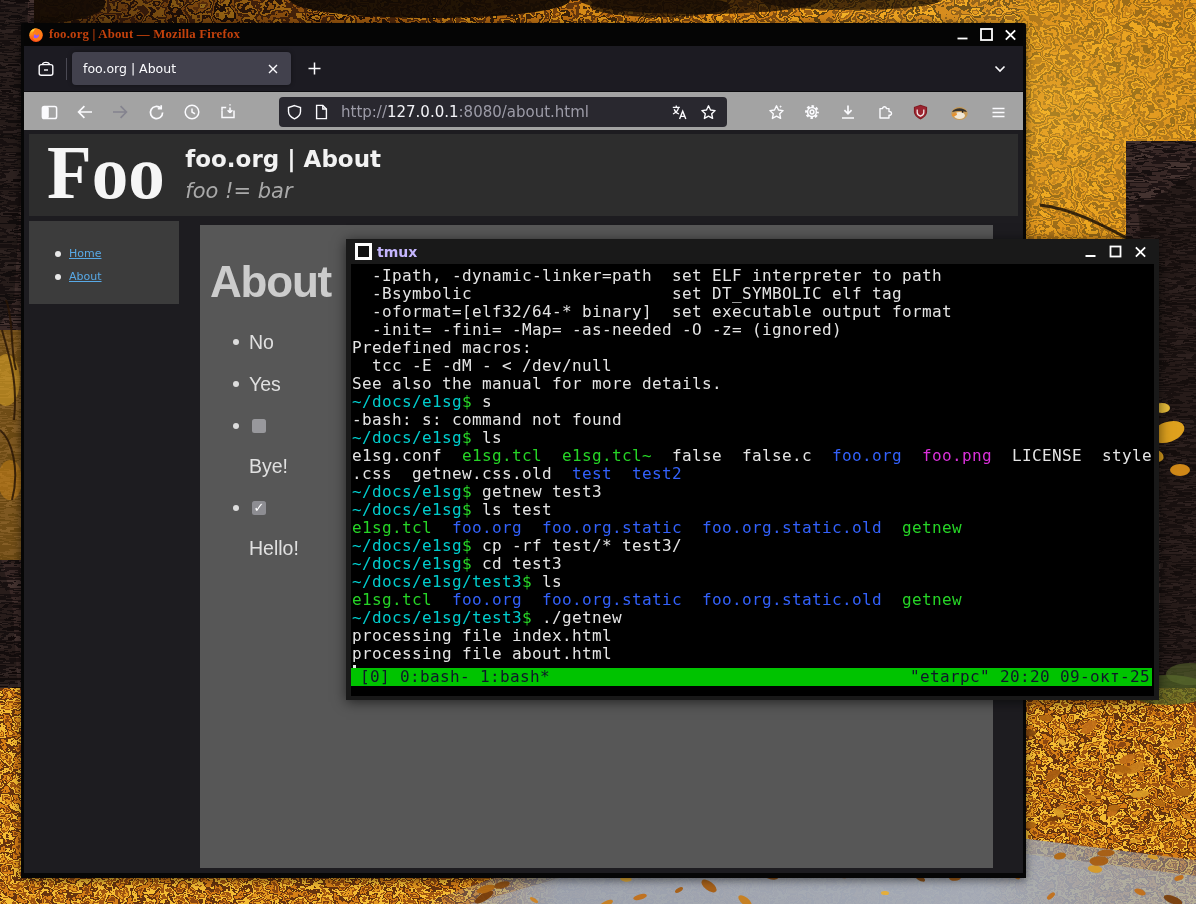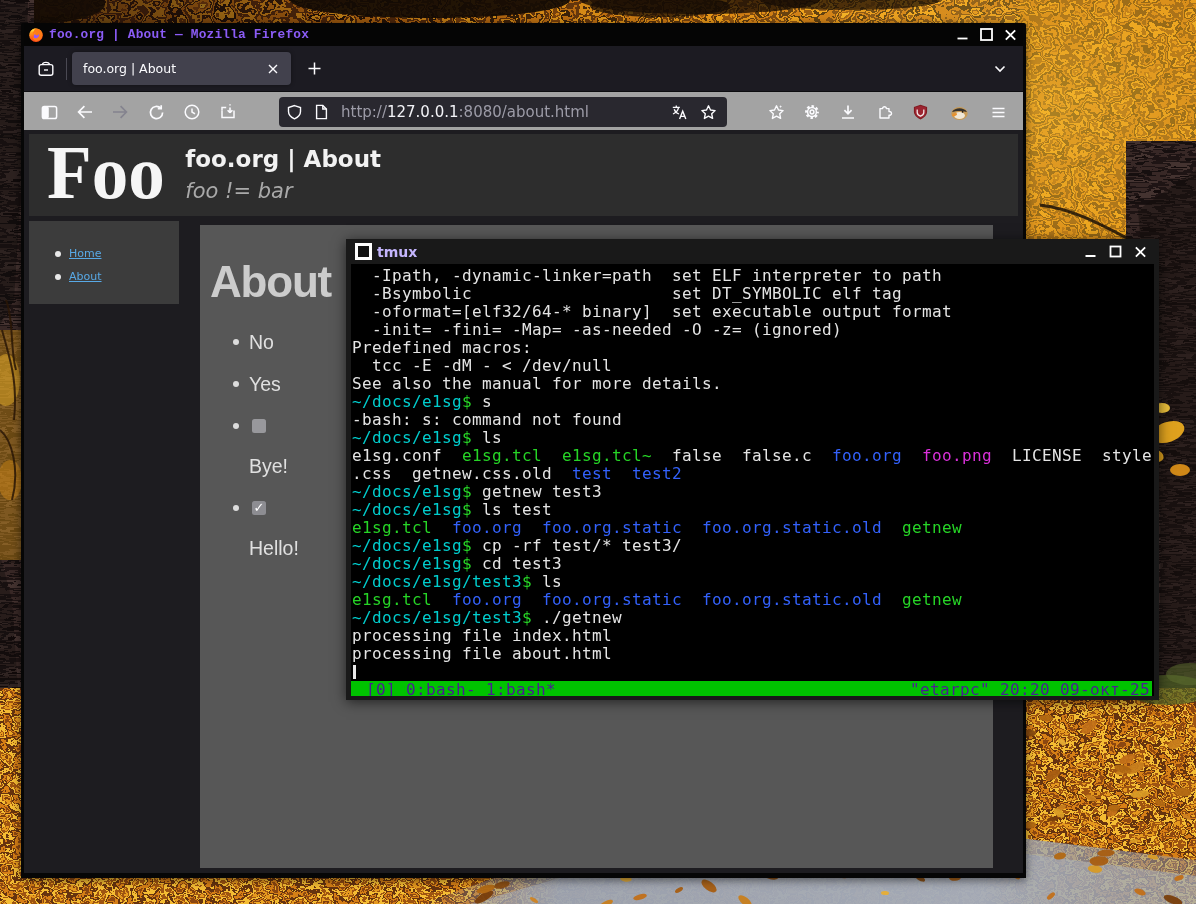--- a/index.html
+++ b/index.html
@@ -9,21 +9,21 @@
   
   .wallpaper { position: absolute; inset: 0; z-index: 0; }
   .wallpaper svg { display: block; }
 
   
   .ff-window { position: absolute; left: 21px; top: 23px; width: 1005px; height: 855px;
     background: #060606; z-index: 10; padding: 0 3px 3px 3px; box-shadow: 0 2px 10px rgba(0,0,0,.55);
     border-radius: 2px 2px 0 0; }
   .ff-titlebar { height: 23px; display: flex; align-items: center; background: #050505; padding-left: 4px; }
   .ff-titlebar .ff-logo { width: 16px; height: 16px; margin-right: 5px; }
-  .ff-title { color: #8b5cf6; font-size: 12.8px; font-weight: bold; font-family: Liberation Mono, monospace; letter-spacing: .2px; }
+  .ff-title { color: #c2410c; font-size: 12.8px; font-weight: bold; font-family: Liberation Serif, serif; letter-spacing: .2px; }
   .ff-win-controls { margin-left: auto; display: flex; align-items: center; gap: 9px; padding-right: 5px; }
   .ff-win-controls .wbtn { width: 15px; height: 15px; display: flex; align-items: center; justify-content: center; }
 
   .ff-tabbar { height: 45px; background: #1c1b22; display: flex; align-items: center; position: relative; }
   .ffview-btn { width: 28px; height: 28px; margin-left: 8px; display: flex; align-items: center; justify-content: center; border-radius: 4px; }
   .tab-sep { width: 1px; height: 22px; background: #4a4953; margin: 0 5px 0 6px; }
   .ff-tab { width: 219px; height: 33px; background: #42414d; border-radius: 4px; display: flex; align-items: center; padding: 0 8px 0 11px; box-shadow: 0 0 4px rgba(0,0,0,.4); }
   .ff-tab-label { color: #fbfbfe; font-size: 12.5px; white-space: nowrap; overflow: hidden; flex: 1; }
   .tab-close { width: 20px; height: 20px; display: flex; align-items: center; justify-content: center; border-radius: 2px; }
   .newtab-btn { width: 28px; height: 28px; margin-left: 9px; display: flex; align-items: center; justify-content: center; border-radius: 4px; }
@@ -70,22 +70,22 @@
   .term-controls { margin-left: auto; display: flex; align-items: center; gap: 12px; padding-right: 12px; }
   .term-controls .wbtn { width: 13px; height: 13px; display: flex; align-items: center; justify-content: center; }
   .term-body { margin: 0 5px; height: 432px; background: #000; padding: 3px 0 0 1px; position: relative; overflow: hidden;
     font-family: "DejaVu Sans Mono", monospace; font-size: 16px; letter-spacing: 0.366px; }
   .term-line { height: 18px; line-height: 18px; white-space: pre; color: #e4e4e4; }
   .term-line .c { color: #00cdcd; }
   .term-line .g { color: #26d426; }
   .term-line .b { color: #3361fb; }
   .term-line .m { color: #da30da; }
   .cursor { position: absolute; left: 2px; top: 401px; width: 2.5px; height: 14px; background: #e8e8e8; }
-  .term-status { position: absolute; left: 0; top: 417px; width: 801px; height: 18px; background: #00c300; color: #4c1d95;
-    line-height: 18px; white-space: pre; padding-left: 15px; }
+  .term-status { position: absolute; left: 0; top: 404px; width: 801px; height: 18px; background: #00c300; color: #0f172a;
+    line-height: 18px; white-space: pre; padding-left: 9px; }
   .term-status .right { position: absolute; right: 2px; top: 0; }
 
   svg { display: block; }
   a { cursor: pointer; }
 </style>
 </head>
 <body>
 
 <div class="wallpaper">
   <svg width="1196" height="904" viewBox="0 0 1196 904">

